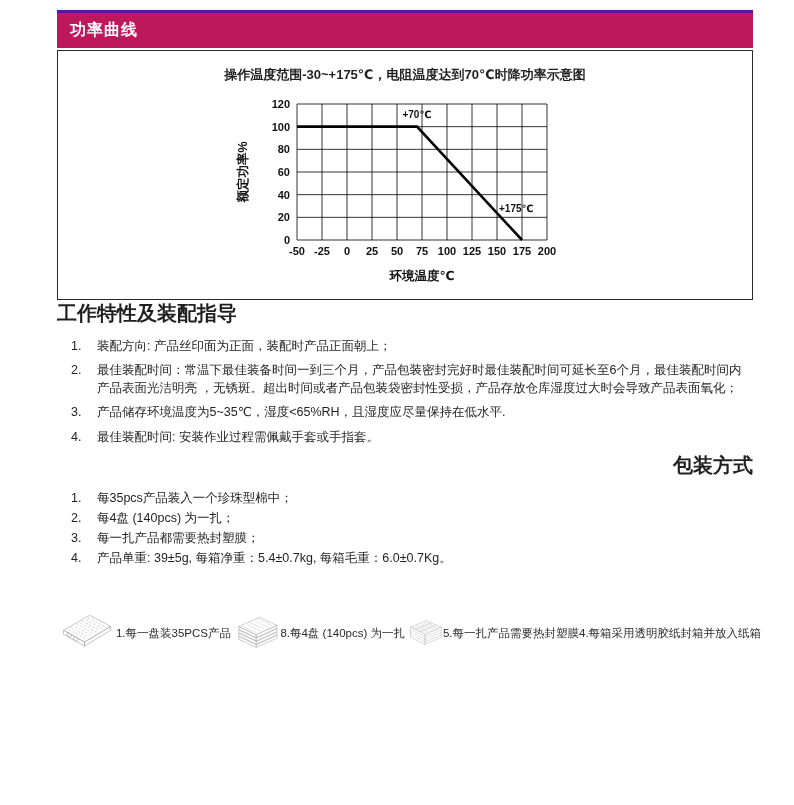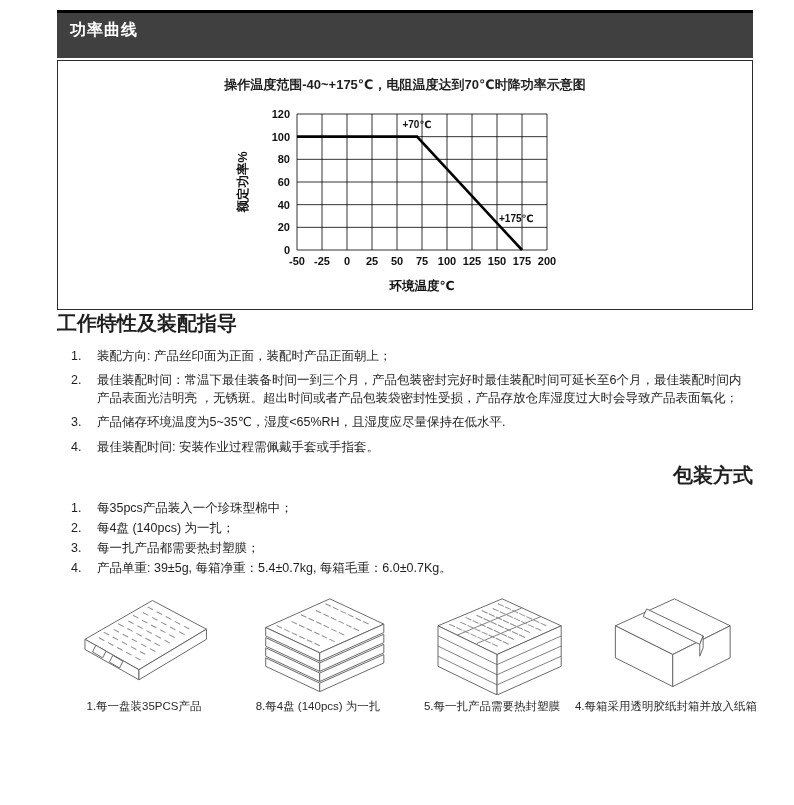--- a/index.html
+++ b/index.html
@@ -3,55 +3,55 @@
 <meta charset="utf-8">
 <style>
   html,body{margin:0;padding:0;background:#ffffff;}
   body{
     width:794px;height:805px;overflow:hidden;
     font-family:"Liberation Sans","DejaVu Sans",sans-serif;
     color:#1f1f1f;
   }
   .page{box-sizing:border-box;width:794px;height:805px;padding:10px 41px 0 57px;}
   .green-bar{
-    background:#404040;border-top:3px solid #000000;box-sizing:border-box;
+    background:#be185d;border-top:3px solid #4c1d95;box-sizing:border-box;
     color:#ffffff;font-size:16px;font-weight:bold;letter-spacing:1px;
-    height:48px;line-height:34px;padding-left:13px;
+    height:38px;line-height:34px;padding-left:13px;
   }
   .chart-box{border:1px solid #2b2b2b;height:250px;margin-top:2px;box-sizing:border-box;overflow:hidden;}
   .chart-title{text-align:center;font-weight:bold;font-size:13px;margin-top:15px;}
   svg.chart{display:block;margin:6px auto 0;}
   .tick{font-size:11px;font-weight:600;fill:#111;}
   .ann{font-size:10px;font-weight:600;fill:#111;}
   .axlabel{font-size:12.5px;font-weight:600;fill:#111;}
   h2.sec{font-size:20px;font-weight:bold;margin:0 0 10px 0;}
   .mt30{margin-top:30px;} .mt34{margin-top:34px;text-align:right;} .mt22{margin-top:22px;}
   ol.plist{margin:0;padding:0 0 0 14px;list-style:none;font-size:12.5px;}
   ol.plist li{display:flex;line-height:1.45;margin-bottom:6px;}
   ol.plist.tight li{margin-bottom:2px;}
   ol.plist .num{width:26px;flex:none;}
   ol.plist .txt{flex:1;}
   .figrow{display:flex;margin-top:10px;}
-  .figcell{width:25%;display:flex;flex-direction:column;align-items:center;}
+  .figcell{width:25%;display:flex;flex-direction:row;align-items:center;}
   .figcell svg{width:172px;height:108px;}
   .figcap{font-size:11.5px;margin-top:4px;color:#2a2a2a;white-space:nowrap;}
   .lineart{fill:#ffffff;stroke:#5f5f5f;stroke-width:1.1;stroke-linejoin:round;}
   .lineart-ln{stroke:#6a6a6a;stroke-width:1;fill:none;}
 </style>
 </head>
 <body>
 
 <div class="page">
 
   <div class="green-bar">
     <span>功率曲线</span>
   </div>
 
   <div class="chart-box">
-    <div class="chart-title">操作温度范围-40~+175℃，电阻温度达到70℃时降功率示意图</div>
+    <div class="chart-title">操作温度范围-30~+175℃，电阻温度达到70℃时降功率示意图</div>
     <svg class="chart" width="344" height="200" viewBox="0 0 344 200">
         <line x1="64" y1="150" x2="64" y2="14" stroke="#000" stroke-width="0.8"></line>
         <text x="64" y="165" text-anchor="middle" class="tick">-50</text>
         <line x1="89" y1="150" x2="89" y2="14" stroke="#000" stroke-width="0.8"></line>
         <text x="89" y="165" text-anchor="middle" class="tick">-25</text>
         <line x1="114" y1="150" x2="114" y2="14" stroke="#000" stroke-width="0.8"></line>
         <text x="114" y="165" text-anchor="middle" class="tick">0</text>
         <line x1="139" y1="150" x2="139" y2="14" stroke="#000" stroke-width="0.8"></line>
         <text x="139" y="165" text-anchor="middle" class="tick">25</text>
         <line x1="164" y1="150" x2="164" y2="14" stroke="#000" stroke-width="0.8"></line>

